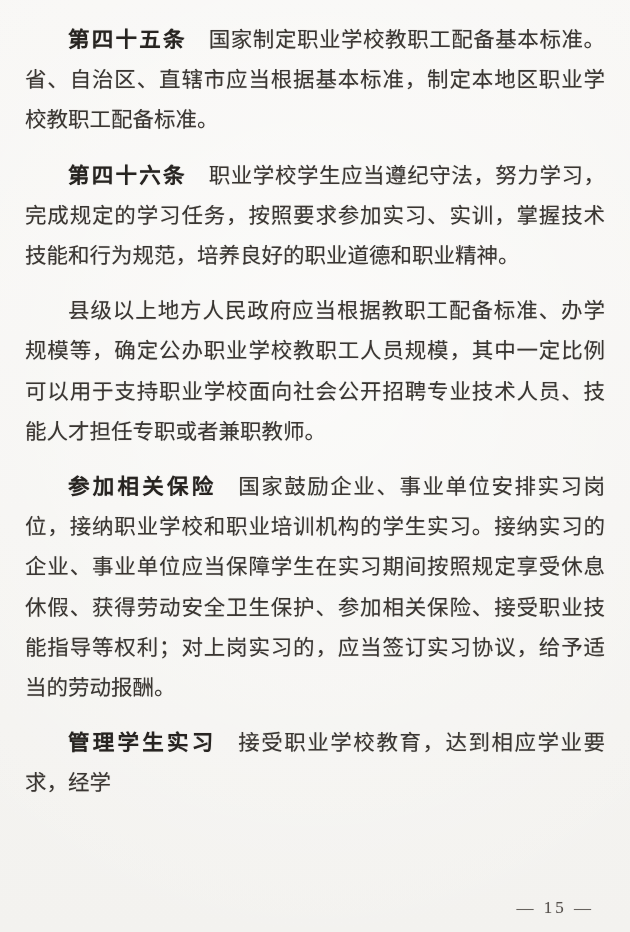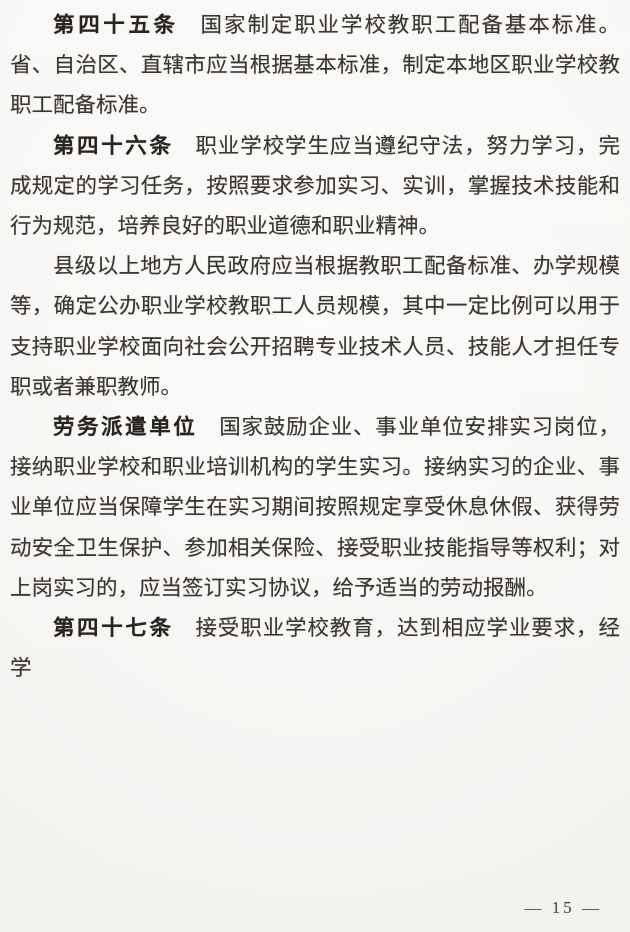--- a/index.html
+++ b/index.html
@@ -26,34 +26,34 @@
   .body-text {
     width: 610px;
     color: #3a3632;
     font-size: 21.5px;
     line-height: 40.2px;
     text-align: justify;
     text-justify: inter-ideograph;
     text-shadow: 0 0 1px rgba(58, 54, 50, 0.35);
   }
   .para {
-    margin: 0;
+    margin: 15px;
     text-indent: 2em;
   }
   .term {
     font-weight: bold;
     color: #272421;
   }
   .term:not(:empty) {
     margin-right: 1.02em;
     letter-spacing: 0.08em;
   }
   .page-footer {
     position: absolute;
-    right: 28px;
+    right: 36px;
     bottom: 14px;
     font-size: 17px;
     letter-spacing: 3px;
     color: #55504c;
     text-shadow: 0 0 1px rgba(85, 80, 76, 0.3);
     text-align: right;
   }
 </style>
 </head>
 <body>
@@ -67,24 +67,24 @@
 
     <p class="para">
       <span class="term">第四十六条</span><span>职业学校学生应当遵纪守法，努力学习，完成规定的学习任务，按照要求参加实习、实训，掌握技术技能和行为规范，培养良好的职业道德和职业精神。</span>
     </p>
 
     <p class="para">
       <span class="term"></span><span>县级以上地方人民政府应当根据教职工配备标准、办学规模等，确定公办职业学校教职工人员规模，其中一定比例可以用于支持职业学校面向社会公开招聘专业技术人员、技能人才担任专职或者兼职教师。</span>
     </p>
 
     <p class="para">
-      <span class="term">劳务派遣单位</span><span>国家鼓励企业、事业单位安排实习岗位，接纳职业学校和职业培训机构的学生实习。接纳实习的企业、事业单位应当保障学生在实习期间按照规定享受休息休假、获得劳动安全卫生保护、参加相关保险、接受职业技能指导等权利；对上岗实习的，应当签订实习协议，给予适当的劳动报酬。</span>
+      <span class="term">参加相关保险</span><span>国家鼓励企业、事业单位安排实习岗位，接纳职业学校和职业培训机构的学生实习。接纳实习的企业、事业单位应当保障学生在实习期间按照规定享受休息休假、获得劳动安全卫生保护、参加相关保险、接受职业技能指导等权利；对上岗实习的，应当签订实习协议，给予适当的劳动报酬。</span>
     </p>
 
 
     <p class="para">
-      <span class="term">第四十七条</span><span>接受职业学校教育，达到相应学业要求，经学</span>
+      <span class="term">管理学生实习</span><span>接受职业学校教育，达到相应学业要求，经学</span>
     </p>
 
   </div>
 
   <div class="page-footer">— 15 —</div>
 </div>
 
 </body></html>

